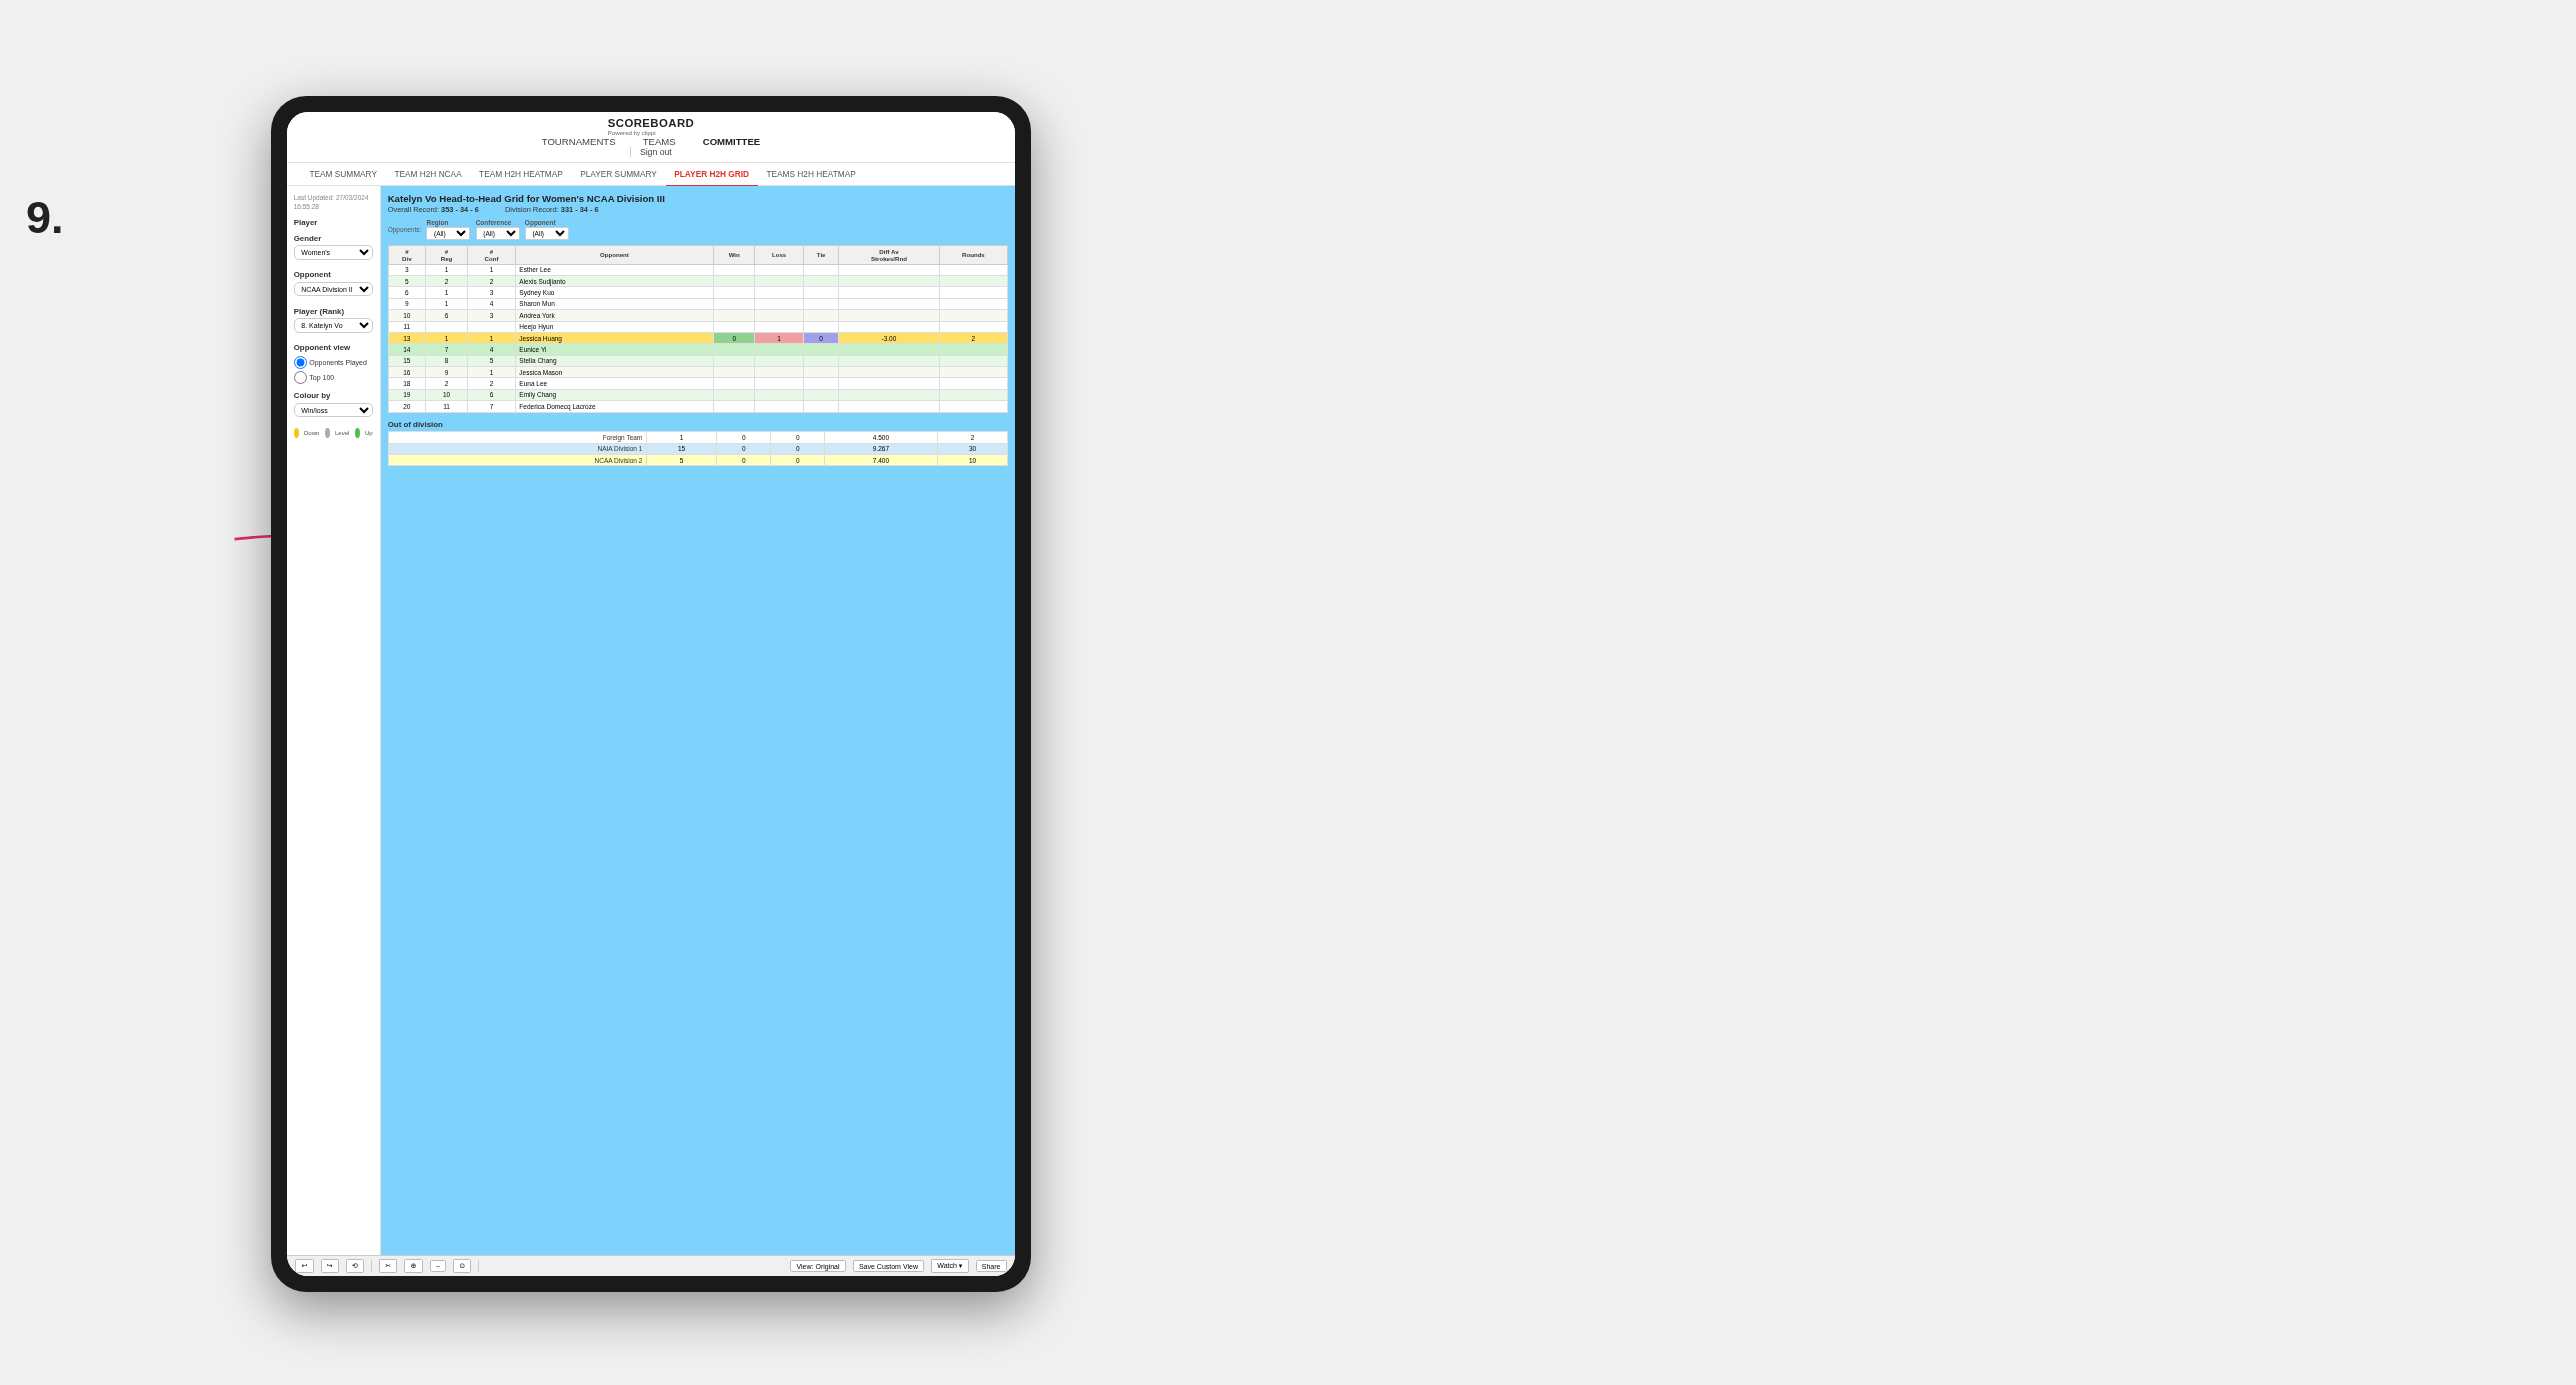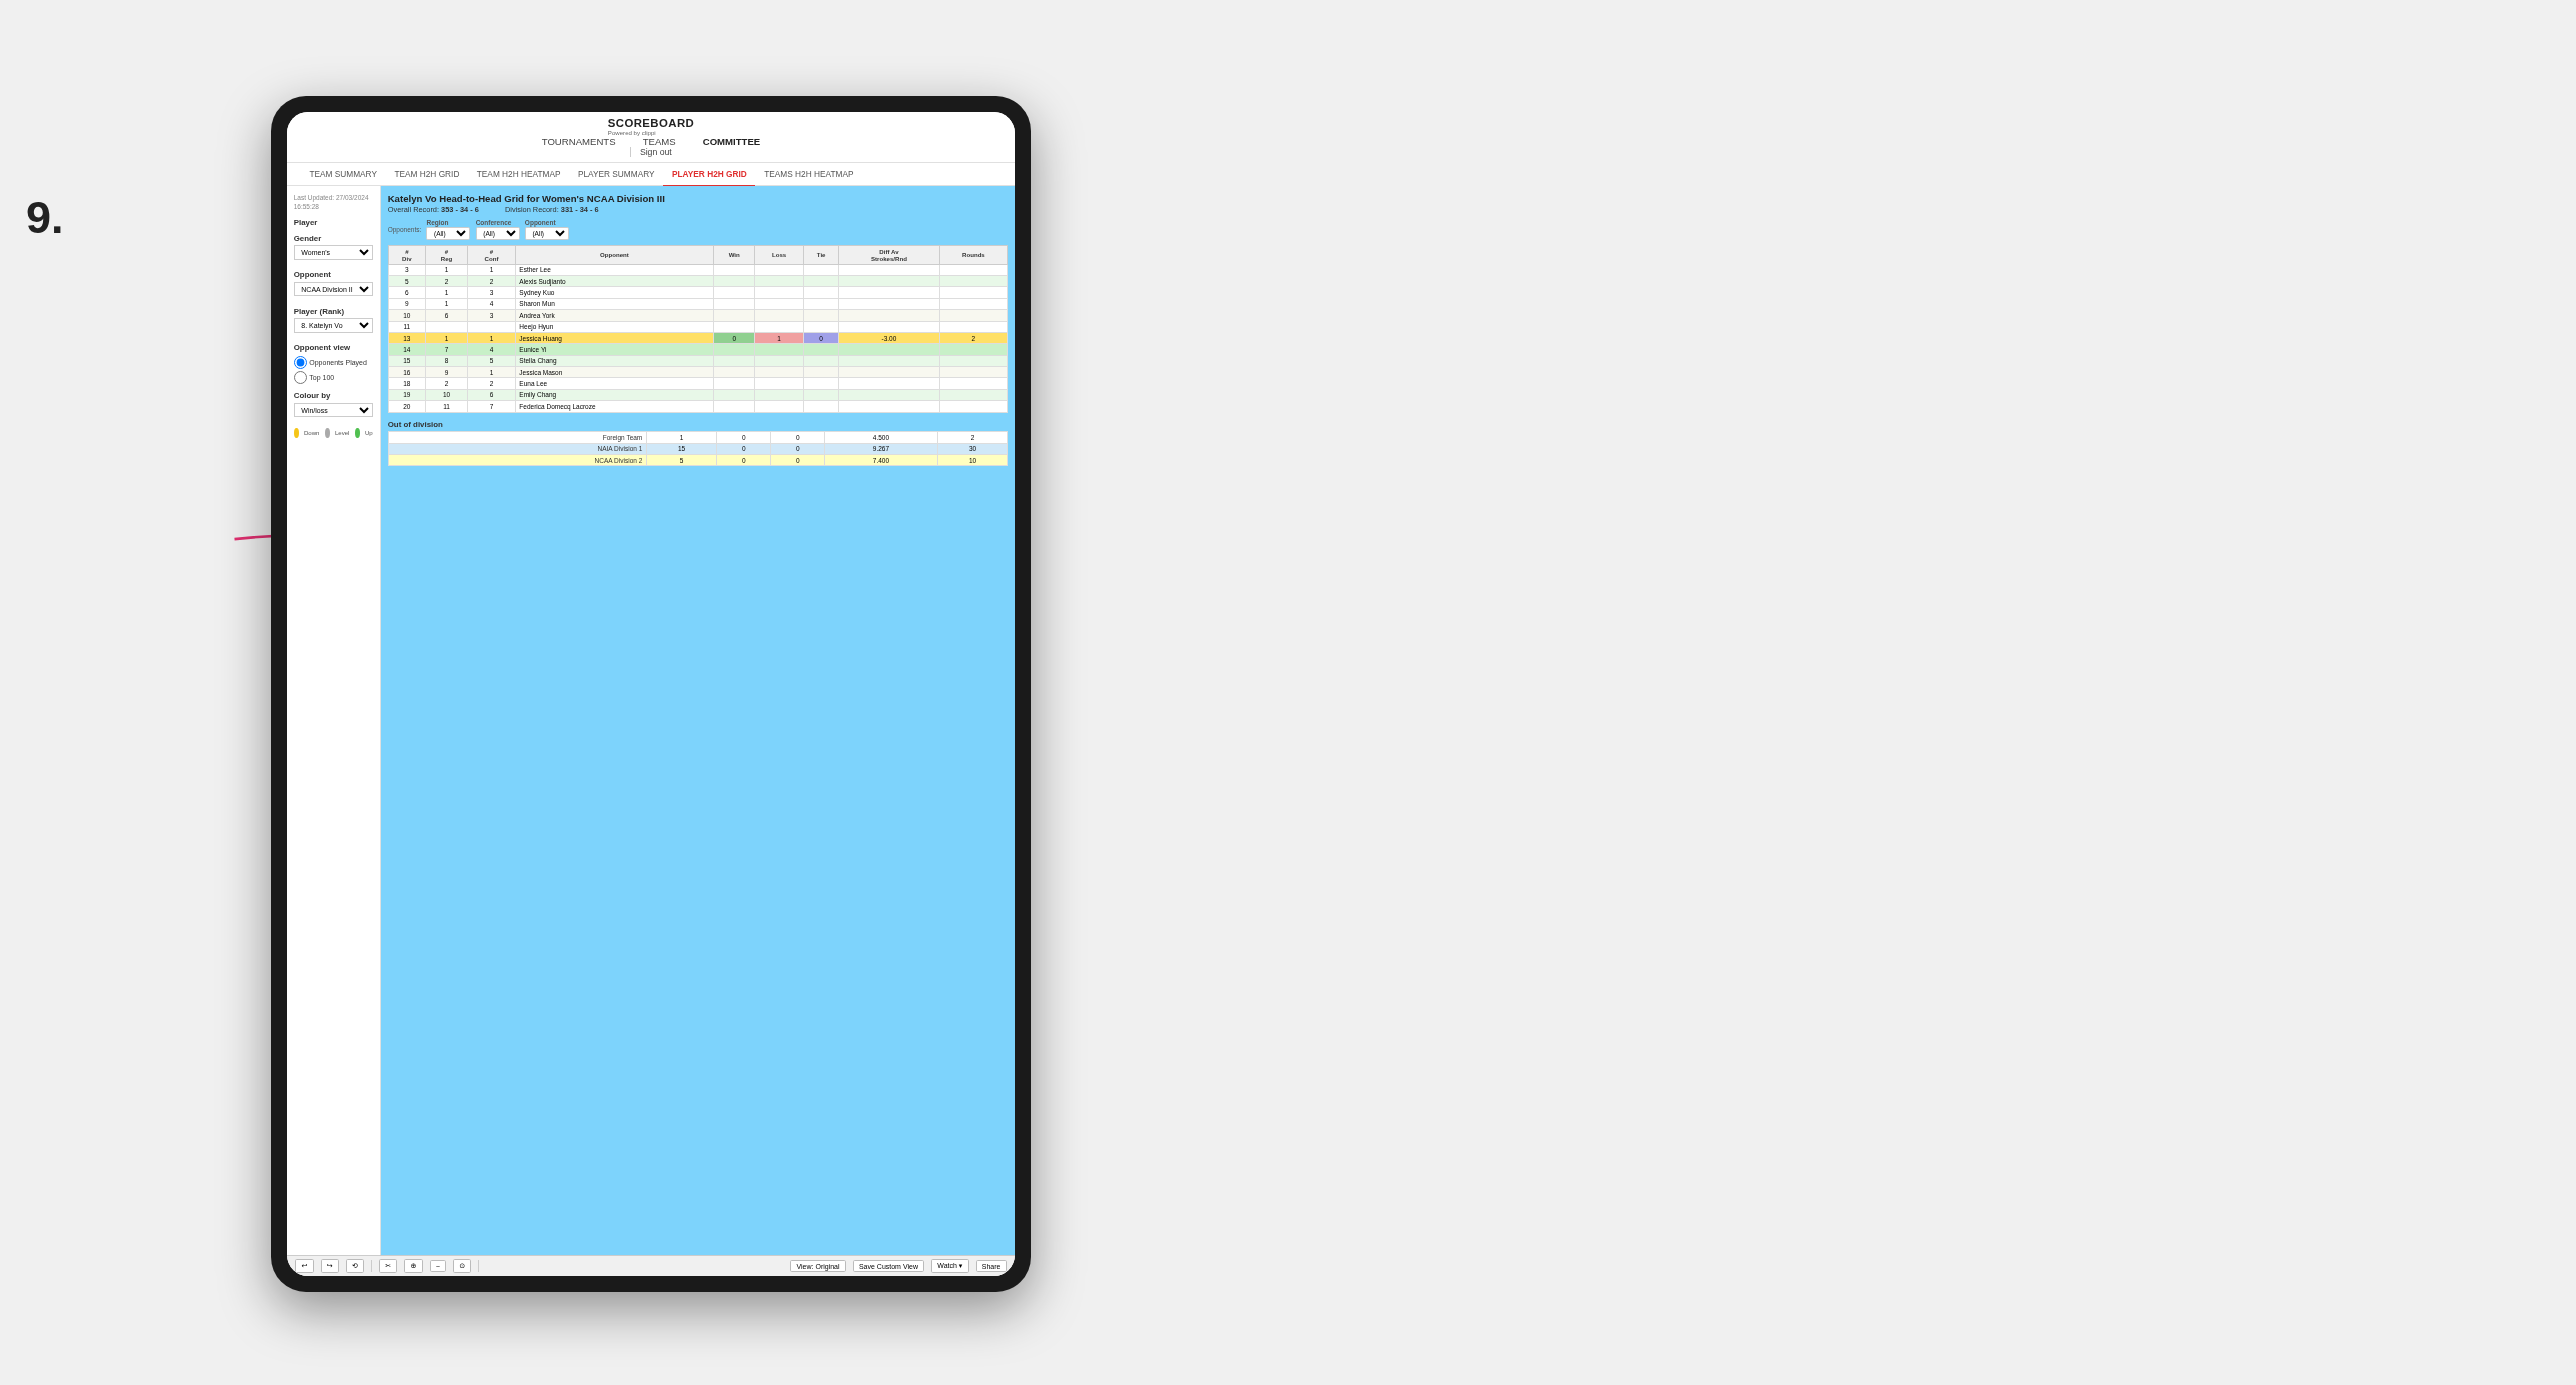--- a/index.html
+++ b/index.html
@@ -147,21 +147,21 @@
       font-weight: bold;
       color: #333;
       margin: 7px 0 2.6px 0;
     }
 
     .panel-select {
       width: 100%;
       font-size: 7px;
       padding: 1.7px 2.6px;
       border: 0.9px solid #ccc;
-      border-radius: 0;
+      border-radius: 5px;
       background: #fff;
       margin-bottom: 3.5px;
     }
 
     .panel-radio {
       display: flex;
       flex-direction: column;
       gap: 2.6px;
       font-size: 7px;
       margin-top: 3.5px;
@@ -416,21 +416,21 @@
       <div class="nav-links">
         <span class="nav-link">TOURNAMENTS</span>
         <span class="nav-link">TEAMS</span>
         <span class="nav-link active">COMMITTEE</span>
       </div>
       <div class="sign-out">Sign out</div>
     </div>
 
     <div class="sub-nav">
       <div class="sub-nav-item">TEAM SUMMARY</div>
-      <div class="sub-nav-item">TEAM H2H GRID</div>
+      <div class="sub-nav-item">TEAM H2H NCAA</div>
       <div class="sub-nav-item">TEAM H2H HEATMAP</div>
       <div class="sub-nav-item">PLAYER SUMMARY</div>
       <div class="sub-nav-item active">PLAYER H2H GRID</div>
       <div class="sub-nav-item">TEAMS H2H HEATMAP</div>
     </div>
 
     <div class="main-content">
 
       <div class="left-panel">
         <div class="panel-meta">

